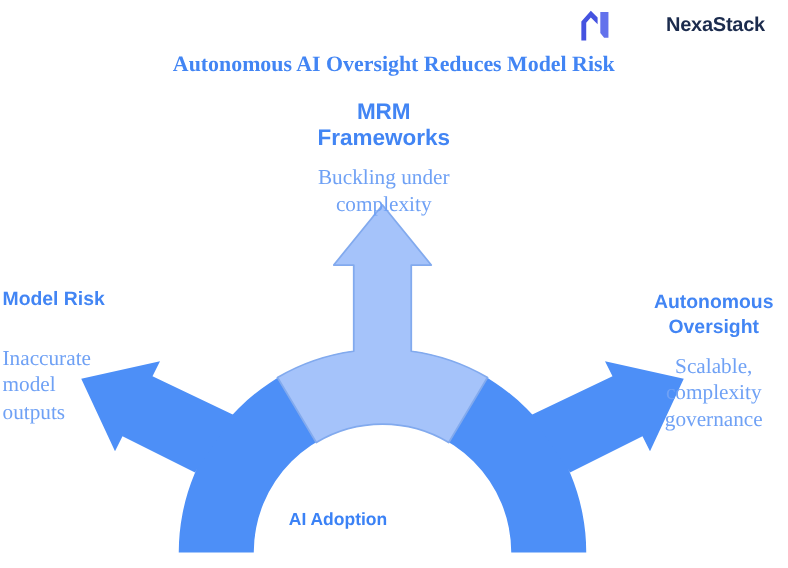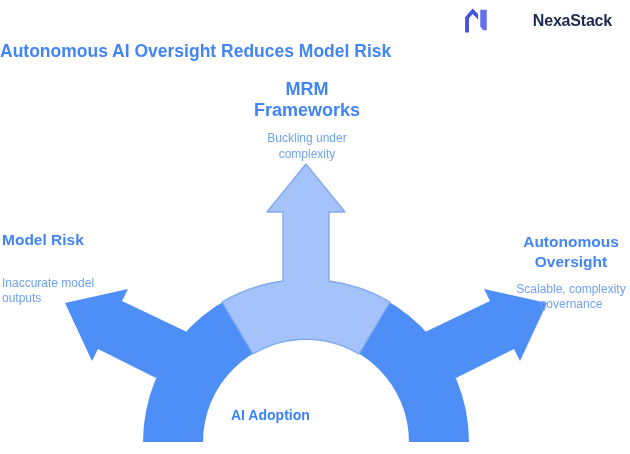--- a/index.html
+++ b/index.html
@@ -30,40 +30,43 @@
     letter-spacing: -0.2px;
     padding-left: 36px;
   }
 
   
   .page-title {
     position: absolute;
     top: 41px;
     left: 0;
     width: 100%;
+    text-align: center;
     font-size: 17.5px;
     font-weight: 700;
     color: #4285f4;
+    font-family: Liberation Serif, serif;
   }
 
   
   .diagram-svg { position: absolute; left: 0; top: 0; }
 
   
   .node { position: absolute; }
   .node-heading {
     font-weight: 700;
     color: #4285f4;
     white-space: pre-line;
   }
   .node-sub {
     color: #6fa1f5;
     white-space: pre-line;
-    font-size: 12px;
+    font-size: 17px;
     line-height: 1.26;
+    font-family: Liberation Serif, serif;
   }
 
   .node-top { left: 232px; top: 79px; width: 150px; text-align: center; }
   .node-top .node-heading { font-size: 18px; line-height: 1.18; text-align: center; }
   .node-top .node-sub { margin-top: 10px; }
 
   .node-left { left: 2px; top: 231px; width: 98px; text-align: left; }
   .node-left .node-heading { font-size: 15.5px; }
   .node-left .node-sub { margin-top: 27px; }
 

